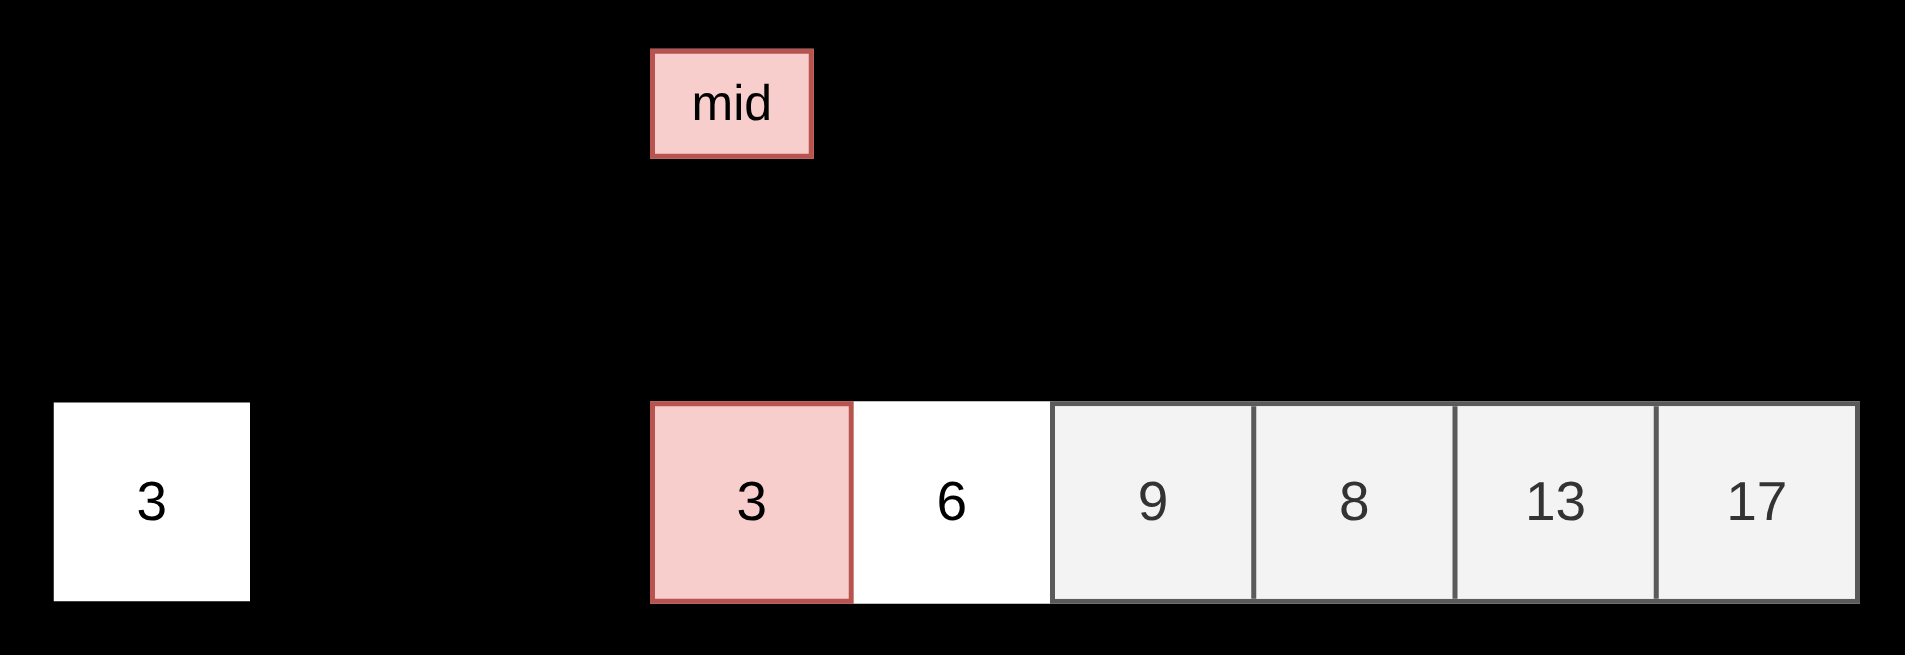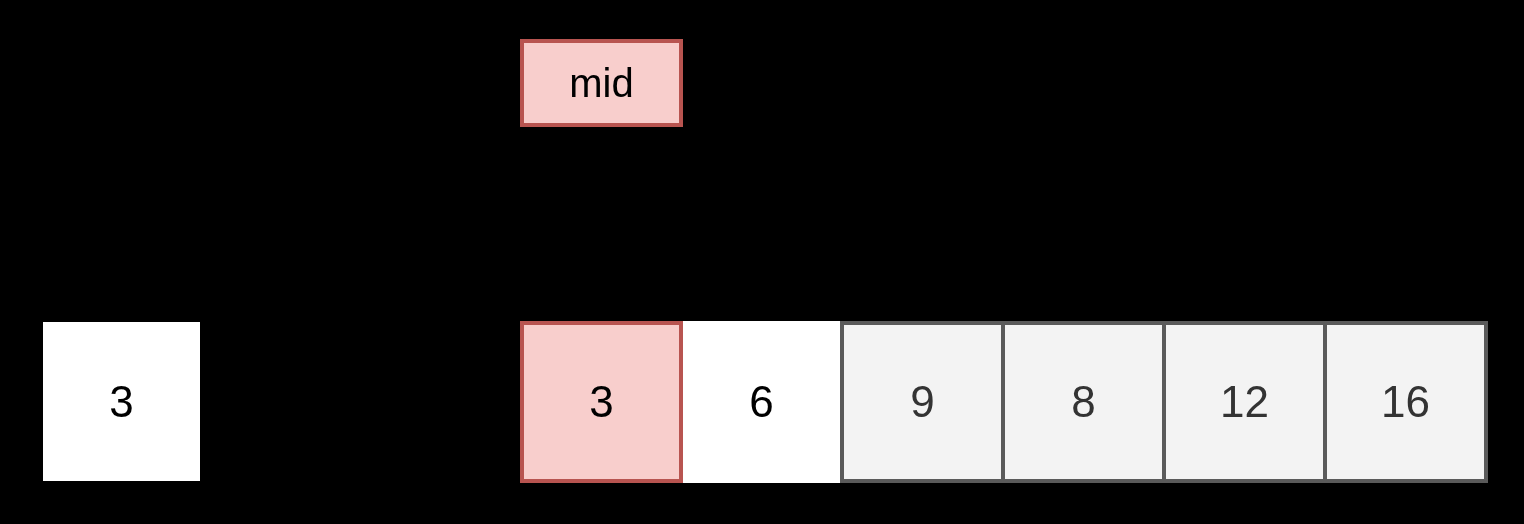--- a/index.html
+++ b/index.html
@@ -27,21 +27,21 @@
     align-items: center;
     justify-content: center;
     line-height: 1;
     white-space: nowrap;
   }
 
   
   .label-box {
     left: 520px;
     top: 39px;
-    width: 163px;
+    width: 131px;
     height: 88px;
     background: #f8cecc;
     border: 4px solid #b85450;
     color: #000000;
     font-size: 40px;
   }
 
   
   .lone-box {
     left: 43px;
@@ -117,19 +117,19 @@
 
   <div class="array-row">
 
     <div class="cell style-highlight">3</div>
 
     <div class="cell style-plain">6</div>
 
     <div class="grey-group">
       <div class="cell style-muted">9</div>
       <div class="cell style-muted">8</div>
-      <div class="cell style-muted">12</div>
-      <div class="cell style-muted">16</div>
+      <div class="cell style-muted">13</div>
+      <div class="cell style-muted">17</div>
     </div>
 
   </div>
 
 </div>
 
 </body></html>

